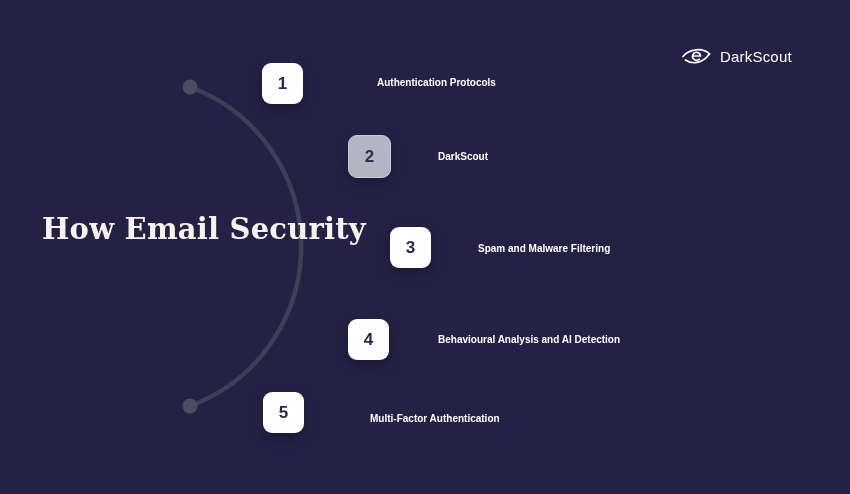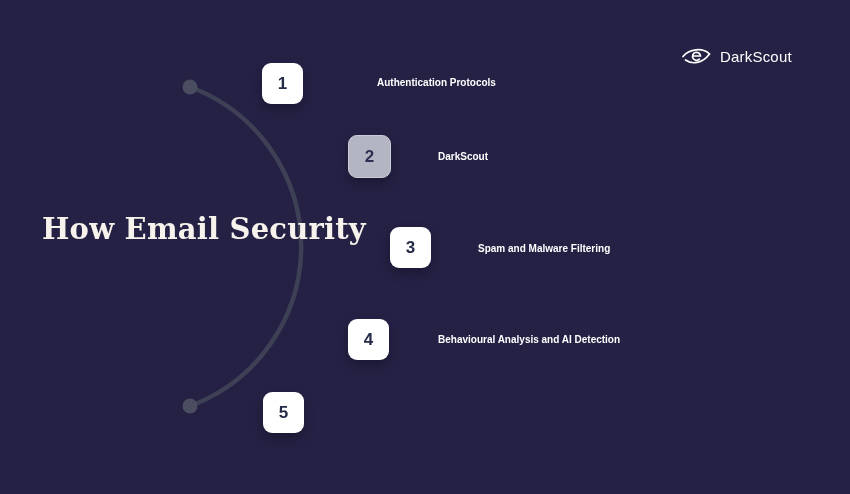--- a/index.html
+++ b/index.html
@@ -102,14 +102,15 @@
     <span>4</span>
   </div>
   <div class="num-box box-5">
     <span>5</span>
   </div>
 
   <div class="step-label label-1">Authentication Protocols</div>
   <div class="step-label label-2">DarkScout</div>
   <div class="step-label label-3">Spam and Malware Filtering</div>
   <div class="step-label label-4">Behavioural Analysis and AI Detection</div>
+  <div class="step-label label-5">Multi-Factor Authentication</div>
 
 </div>
 
 </body></html>

